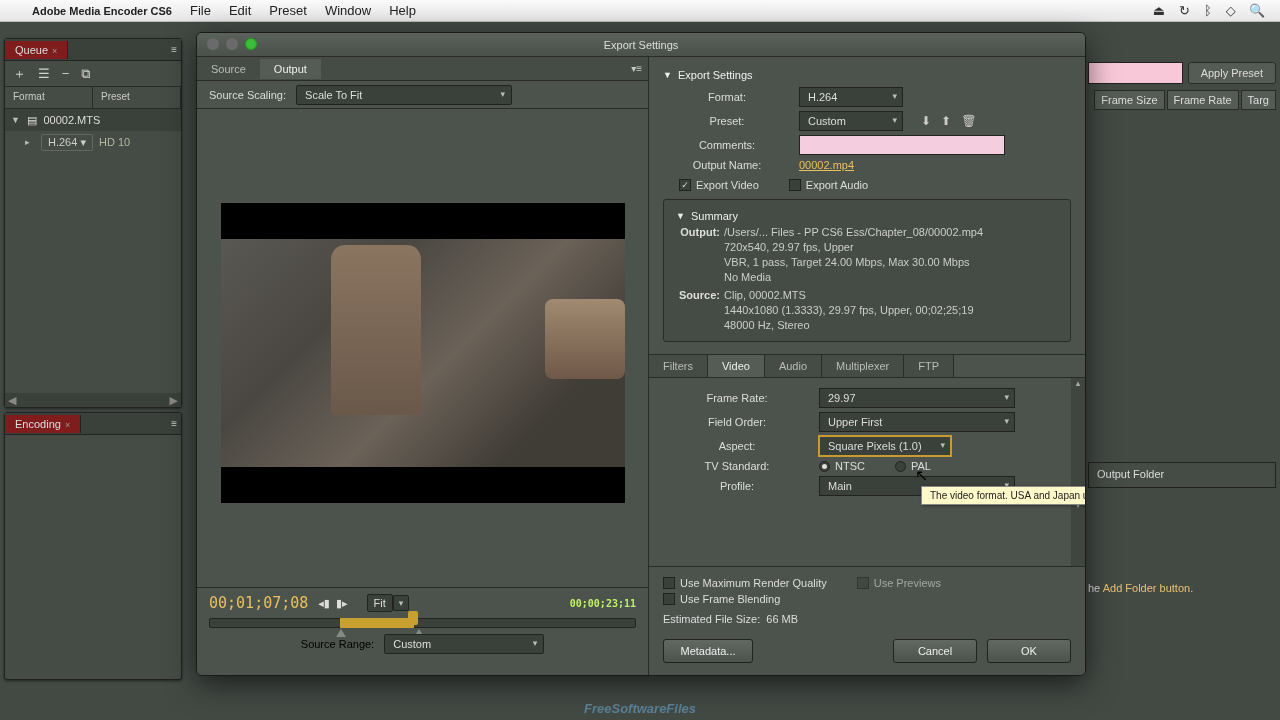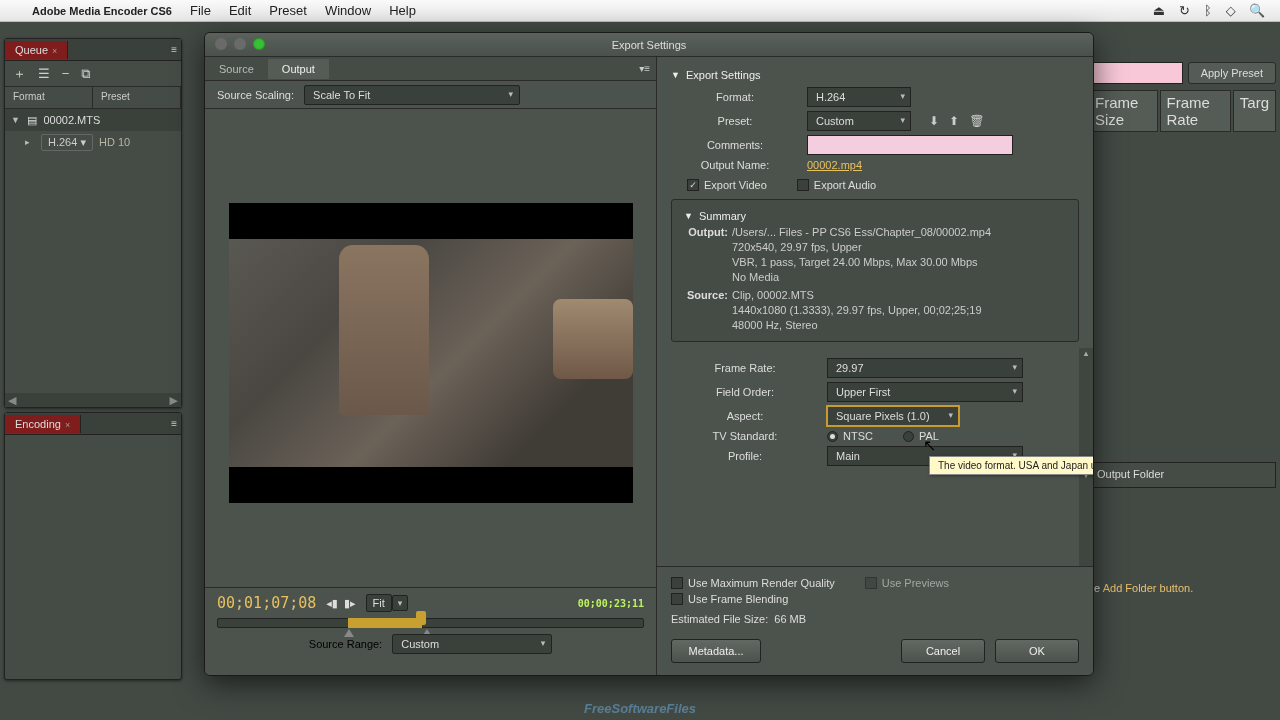--- a/index.html
+++ b/index.html
@@ -35,29 +35,29 @@
 .queue-scroll .arrow{ color:#888; padding:0 3px;}
 
 
 .encoding-panel { position:absolute; top:412px; left:4px; width:178px; height:268px; background:#454b45; border:1px solid #222; border-radius:3px; box-shadow:0 1px 3px rgba(0,0,0,.5);}
 
 
 .right-col { position:absolute; top:62px; right:4px; width:188px; height:618px; }
 .apply-preset { position:absolute; top:0; right:0; background:#555c55; border:1px solid #2a2a2a; padding:4px 12px; border-radius:3px; color:#ddd;}
 .pink-field { position:absolute; top:0; left:0; width:95px; height:22px; background:#f8c8d8; border:1px solid #222;}
 .right-headers { position:absolute; top:28px; right:0; display:flex; gap:2px;}
-.right-headers div { background:#555c55; border:1px solid #2a2a2a; padding:3px 6px; color:#ddd; font-size:15px;}
+.right-headers div { background:#555c55; border:1px solid #2a2a2a; padding:3px 6px; color:#ddd; font-size:11px;}
 
 
 .output-folder-panel { position:absolute; top:462px; right:4px; width:188px; height:26px; background:#454b45; border:1px solid #222; color:#ddd; padding:5px 8px;}
 .add-folder-hint { position:absolute; top:582px; right:4px; width:188px; color:#ddd; font-size:10px; }
 .add-folder-hint .hi { color:#e8c070;}
 
 
-.dialog { position:absolute; top:32px; left:204px; width:890px; height:644px; background:#484f49; border:1px solid #1a1a1a; border-radius:6px; box-shadow:0 8px 30px rgba(0,0,0,.6); overflow:hidden; }
+.dialog { position:absolute; top:32px; left:196px; width:890px; height:644px; background:#484f49; border:1px solid #1a1a1a; border-radius:6px; box-shadow:0 8px 30px rgba(0,0,0,.6); overflow:hidden; }
 .dlg-title { height:24px; background:linear-gradient(#5b625b,#4a514a); display:flex; align-items:center; justify-content:center; color:#ddd; border-bottom:1px solid #2a2a2a;}
 .traffic { position:absolute; top:5px; left:10px; display:flex; gap:7px;}
 .traffic span { width:12px; height:12px; border-radius:50%; background:#6a6a6a;}
 .traffic span:nth-child(3){ background:#3bbf3b; box-shadow:inset 0 0 2px #060;}
 .dlg-body { display:flex; height:calc(100% - 24px);}
 
 
 .dlg-left { width:452px; border-right:1px solid #2a2a2a; display:flex; flex-direction:column; background:#4c534c; }
 .src-out-tabs { height:24px; display:flex; align-items:center; border-bottom:1px solid #2a2a2a; background:#454c45;}
 .src-out-tabs .tab { padding:4px 14px; color:#bbb;}
@@ -71,21 +71,21 @@
 .video-box { width:404px; height:300px; background:#000; margin-top:10px; position:relative; overflow:hidden;}
 .fake-vid { position:absolute; top:36px; left:0; right:0; bottom:36px; background:linear-gradient(135deg,#5a5853 0%,#4a4742 30%,#6b6258 55%,#403c36 80%); }
 .fake-vid::before { content:""; position:absolute; left:110px; top:6px; width:90px; height:170px; background:linear-gradient(#8a7560,#6a584a); border-radius:14px 14px 4px 4px;}
 .fake-vid::after { content:""; position:absolute; right:0; top:60px; width:80px; height:80px; background:linear-gradient(#a08a70,#705848); border-radius:8px;}
 .timebar { height:88px; padding:6px 12px 10px; border-top:1px solid #2a2a2a; display:flex; flex-direction:column; gap:6px;}
 .time-row { display:flex; align-items:center; }
 .tc-left { color:#e8c060; font-family:monospace; font-size:15px; font-weight:normal;}
 .tc-right { color:#bef264; font-family:monospace; font-size:10px; font-weight:bold; margin-left:auto;}
 .play-ctrls { display:flex; gap:6px; margin:0 10px; color:#ddd;}
 .play-ctrls span { cursor:pointer; font-size:11px;}
-.fit-dd { background:#3a403a; border:1px solid #222; color:#ddd; padding:2px 6px; border-radius:2px;}
+.fit-dd { background:#3a403a; border:1px solid #222; color:#ddd; padding:2px 6px; border-radius:2px;margin-left:9px;}
 .fit-dd-arrow { background:#3a403a; border:1px solid #222; color:#bbb; padding:2px 5px; border-radius:2px; font-size:9px;}
 .slider { height:10px; background:#3a403a; border:1px solid #222; position:relative; border-radius:2px;}
 .slider .range { position:absolute; top:-1px; height:10px; background:#c8a030;}
 .slider .playhead { position:absolute; top:-8px; width:10px; height:14px; background:#c8a030; border-radius:2px;}
 .slider .in-out { position:absolute; top:10px; width:10px; height:8px; background:#888; clip-path:polygon(50% 0,100% 100%,0 100%);}
 .src-range-row { display:flex; align-items:center; gap:10px; justify-content:center;}
 
 
 .dlg-right { flex:1; display:flex; flex-direction:column; background:#4c534c;}
 .es-top { padding:10px 14px 6px; }
@@ -324,20 +324,27 @@
               <span class="lbl"></span>
               <span class="val">1440x1080 (1.3333), 29.97 fps, Upper, 00;02;25;19</span>
             </div>
           <div class="row">
               <span class="lbl"></span>
               <span class="val">48000 Hz, Stereo</span>
             </div>
         </div>
       </div>
 
+      <div class="tabs2">
+        <div class="t">Filters</div>
+        <div class="t active">Video</div>
+        <div class="t">Audio</div>
+        <div class="t">Multiplexer</div>
+        <div class="t">FTP</div>
+      </div>
 
       <div class="tab-content">
         <div class="scroll-vert">
             <div class="arrow">▴</div>
             <div style="height:112px"></div>
             <div class="arrow">▾</div>
           </div>
         <div class="form-row">
           <label>Frame Rate:</label>
           <div class="dd-wide">29.97</div>

